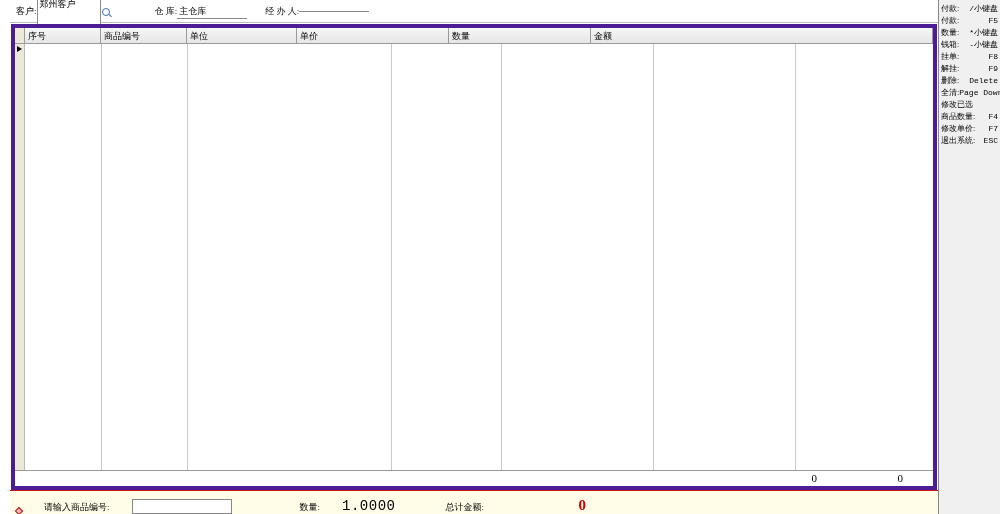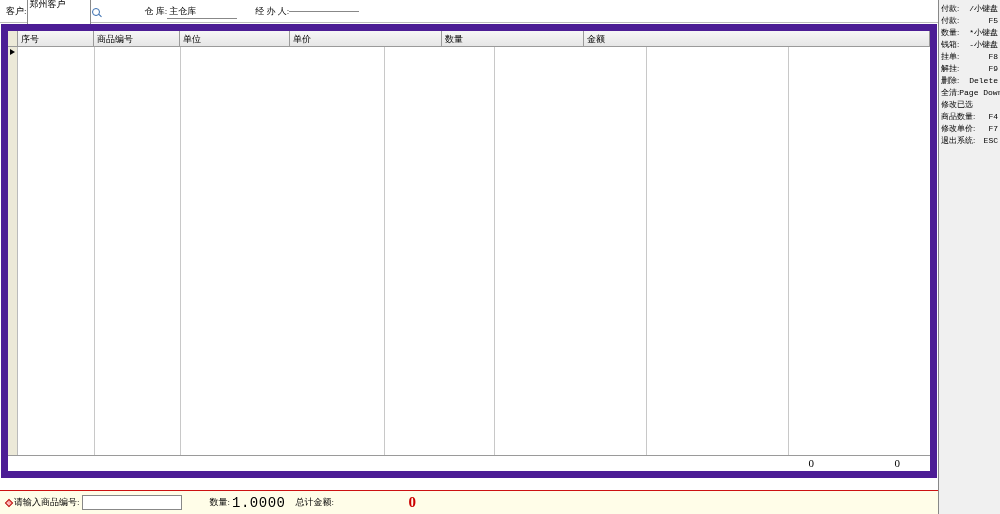--- a/index.html
+++ b/index.html
@@ -1,45 +1,45 @@
 <!DOCTYPE html>
 <html><head>
 <meta charset="utf-8">
 <style>
   * { box-sizing: border-box; }
   html,body { margin:0; padding:0; width:1000px; height:514px; font-family:"SimSun","宋体",serif; font-size:9px; background:#fff; overflow:hidden; color:#000; }
   .app { display:flex; flex-direction:column; width:1000px; height:514px; }
   .menubar { height:14px; background:linear-gradient(#e9eef5,#dfe7f1); border-bottom:1px solid #a0b0c0; padding-left:4px; font-size:9px; line-height:14px; color:#222; }
   .menubar span u { text-decoration:underline; }
-  .toprow { display:flex; flex:1; min-height:0; }
+  .toprow { display:flex; flex:1; min-height:0;padding-left:10px; }
   .mainarea { flex:1; display:flex; flex-direction:column; min-width:0; }
   .form { background:#fff; border-bottom:1px solid #bdbdbd; padding:3px 6px 3px 6px; }
   .form-row { display:flex; align-items:center; height:16px; }
   .lbl { font-size:9px; color:#000; white-space:nowrap; }
   .valbox { height:28px; border:1px solid #8a8a8a; background:#fff; font-size:9px; padding:0 2px; line-height:12px; display:inline-block; }
   .valflat { font-size:9px; padding:0 2px; line-height:14px; display:inline-block; }
   .red { color:#c00; font-weight:bold; }
   .remarks { height:14px; border:1px solid #8a8a8a; background:#fff; flex:1; margin-left:4px; margin-right:4px; }
   .search-icon { width:12px; height:12px; display:inline-block; position:relative; top:2px; }
   .search-icon::before { content:""; position:absolute; width:6px; height:6px; border:1px solid #3a6fb0; border-radius:50%; left:1px; top:1px; }
   .search-icon::after { content:""; position:absolute; width:4px; height:1.2px; background:#3a6fb0; transform:rotate(45deg); left:7px; top:8px; }
-  .gridwrap { flex:1; display:flex; flex-direction:column; border:7px solid #4c1d95; margin:1px 1px 0 1px; position:relative; min-height:0; }
+  .gridwrap { flex:1; display:flex; flex-direction:column; border:4px solid #4c1d95; margin:1px 1px 0 1px; position:relative; min-height:0; }
   .gridhdr { display:flex; height:16px; background:linear-gradient(#f6f6f6,#e6e6e6); border-bottom:1px solid #9a9a9a; font-size:9px; }
   .gh { border-right:1px solid #9a9a9a; padding:2px 3px 0 3px; white-space:nowrap; overflow:hidden; }
   .gw0 { width:10px; background:#ece9d8; flex:0 0 10px; }
   .gridbody { flex:1; display:flex; position:relative; background:#fff; min-height:0; }
   .rowptr { width:10px; background:#ece9d8; border-right:1px solid #bbb; position:relative; flex:0 0 10px; }
   .rowptr::before { content:""; position:absolute; top:2px; left:2px; width:0; height:0; border-top:3px solid transparent; border-bottom:3px solid transparent; border-left:5px solid #000; }
   .cols { position:relative; flex:1; }
   .vline { position:absolute; top:0; bottom:0; width:0; border-right:1px solid #c8c8c8; }
   .gridfoot { height:16px; border-top:1px solid #9a9a9a; display:flex; font-size:11px; }
   .gf-left { flex:1; }
   .gf-mid { width:120px; text-align:right; padding-right:6px; padding-top:1px; }
   .gf-right { width:110px; text-align:right; padding-right:30px; padding-top:1px; }
-  .inputbar { height:24px; background:#fffde8; border-top:1px solid #c11; display:flex; align-items:center; padding:0 6px; gap:2px;margin-top:12px; }
+  .inputbar { height:24px; background:#fffde8; border-top:1px solid #c11; display:flex; align-items:flex-end; padding:0 6px; gap:22px; }
   .diamond { width:6px; height:6px; transform:rotate(45deg); display:inline-block; border:1px solid #b00; background:linear-gradient(#f99,#fcc); }
   .biginput { width:100px; height:15px; border:1px solid #888; background:#fff; }
   .qtyval { font-size:14px; font-family:"Courier New",monospace; letter-spacing:0.5px; }
   .totalval { color:#c00; font-size:15px; font-weight:bold; width:80px; text-align:right; }
   .sidebar { width:62px; flex:0 0 62px; background:#f0f0f0; border-left:1px solid #888; padding:3px 2px; font-size:8px; line-height:12px; }
   .sb-row { display:flex; justify-content:space-between; white-space:nowrap; margin-bottom:0; }
   .sb-k { color:#000; }
   .sb-v { font-family:"Courier New",monospace; font-size:8px; color:#000; }
   .sb-strong { font-weight:normal; }
 </style>

